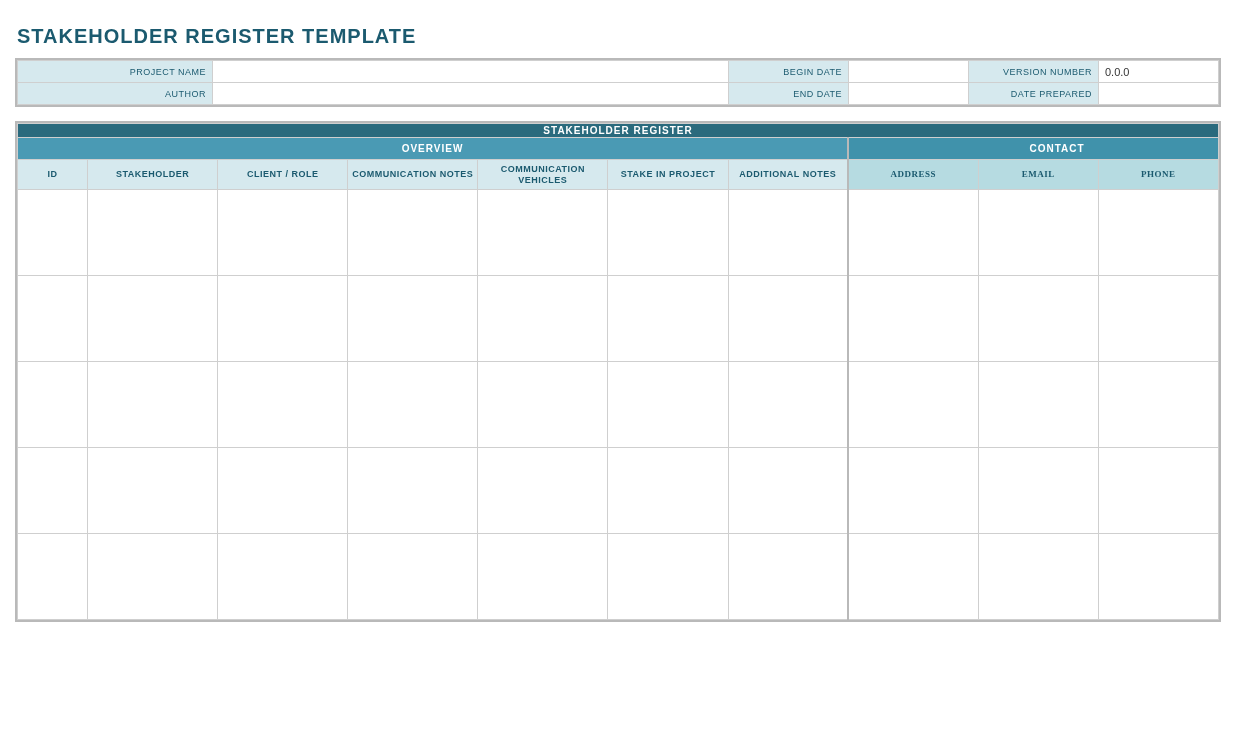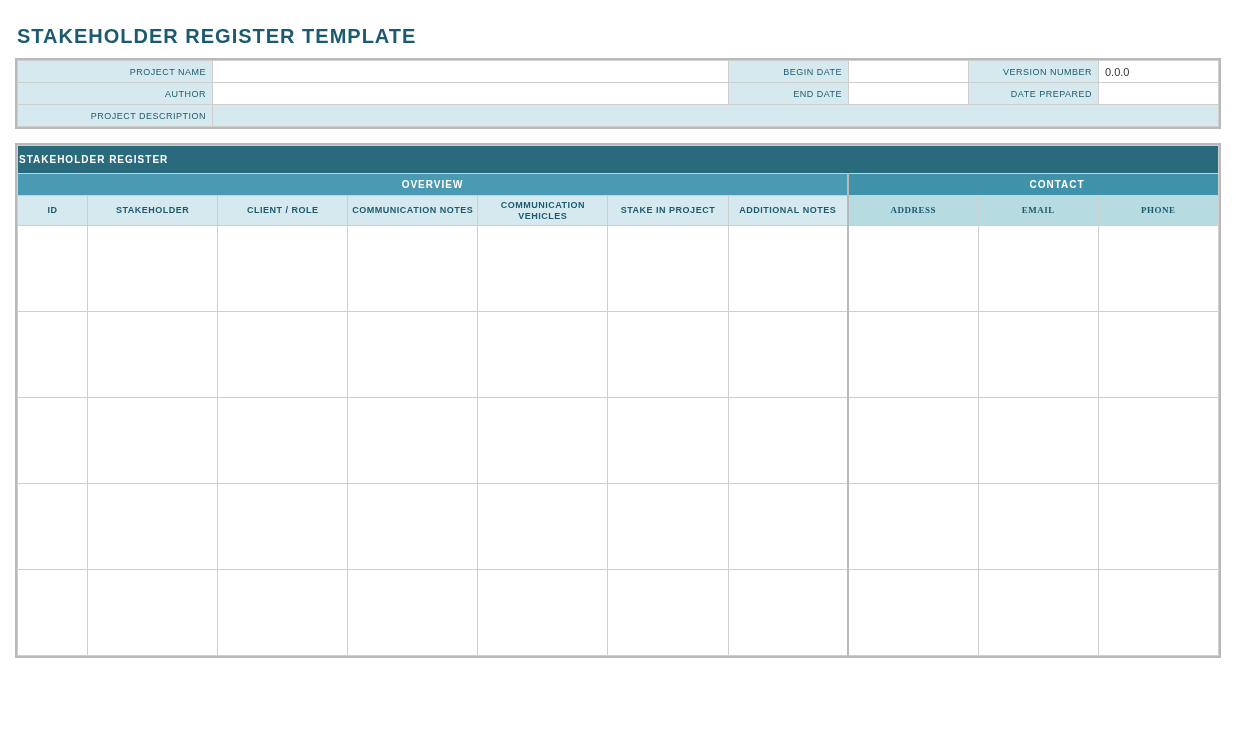--- a/index.html
+++ b/index.html
@@ -67,22 +67,22 @@
   }
   table.reg th, table.reg td {
     border: 1px solid #cfcfcf;
   }
   .dark-header th {
     background: #2a6a7d;
     color: #ffffff;
     font-size: 10px;
     font-weight: bold;
     letter-spacing: 1px;
-    text-align: left;
-    height: 28px;
+    text-align: center;
+    height: 14px;
   }
   .sub-header th {
     font-size: 10px;
     font-weight: bold;
     letter-spacing: 1px;
     text-align: center;
     height: 22px;
     color: #ffffff;
   }
   .sub-header th.overview { background: #4a9ab4; }
@@ -137,24 +137,20 @@
     <td class="lbl">VERSION NUMBER</td>
     <td class="val">0.0.0</td>
   </tr>
   <tr>
     <td class="lbl">AUTHOR</td>
     <td class="val"></td>
     <td class="lbl">END DATE</td>
     <td class="val"></td>
     <td class="lbl">DATE PREPARED</td>
     <td class="val"></td>
-  </tr>
-  <tr>
-    <td class="lbl">PROJECT DESCRIPTION</td>
-    <td class="val desc-val" colspan="5"></td>
   </tr>
 </tbody>
     </table>
 </div>
 
 <div class="gap"></div>
 
 <div class="reg-outer">
 <table class="reg">
   <colgroup>

